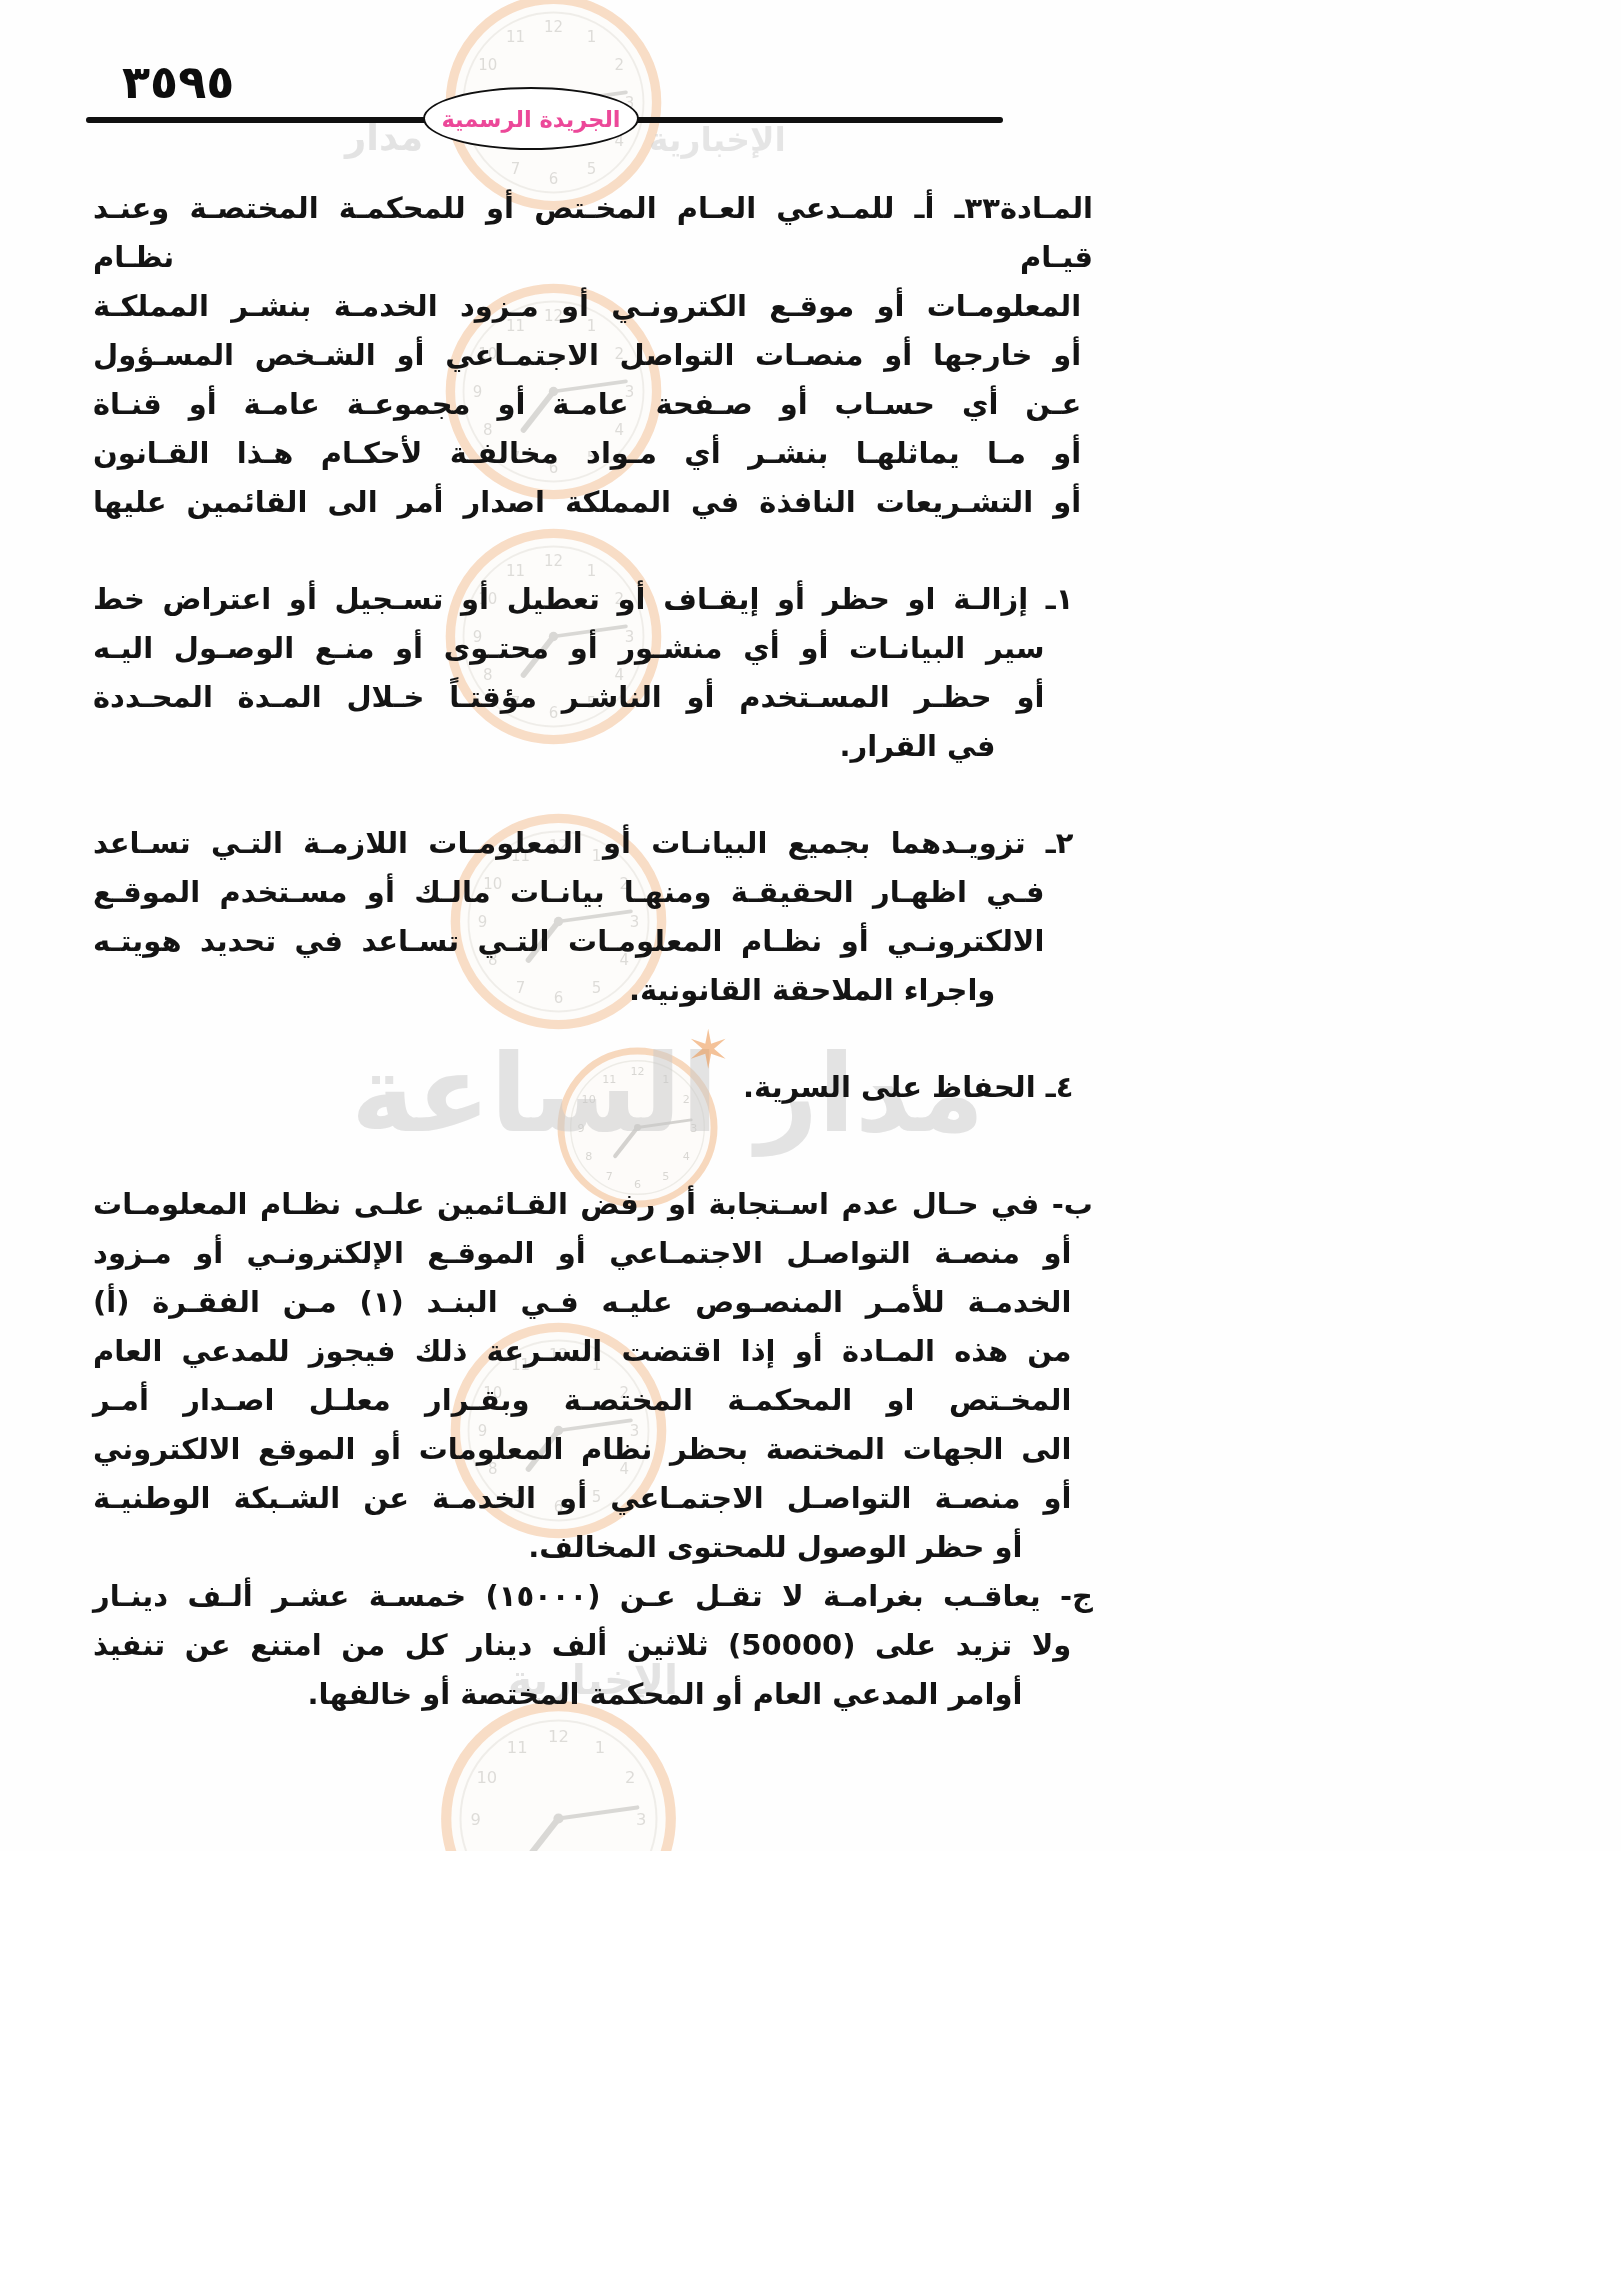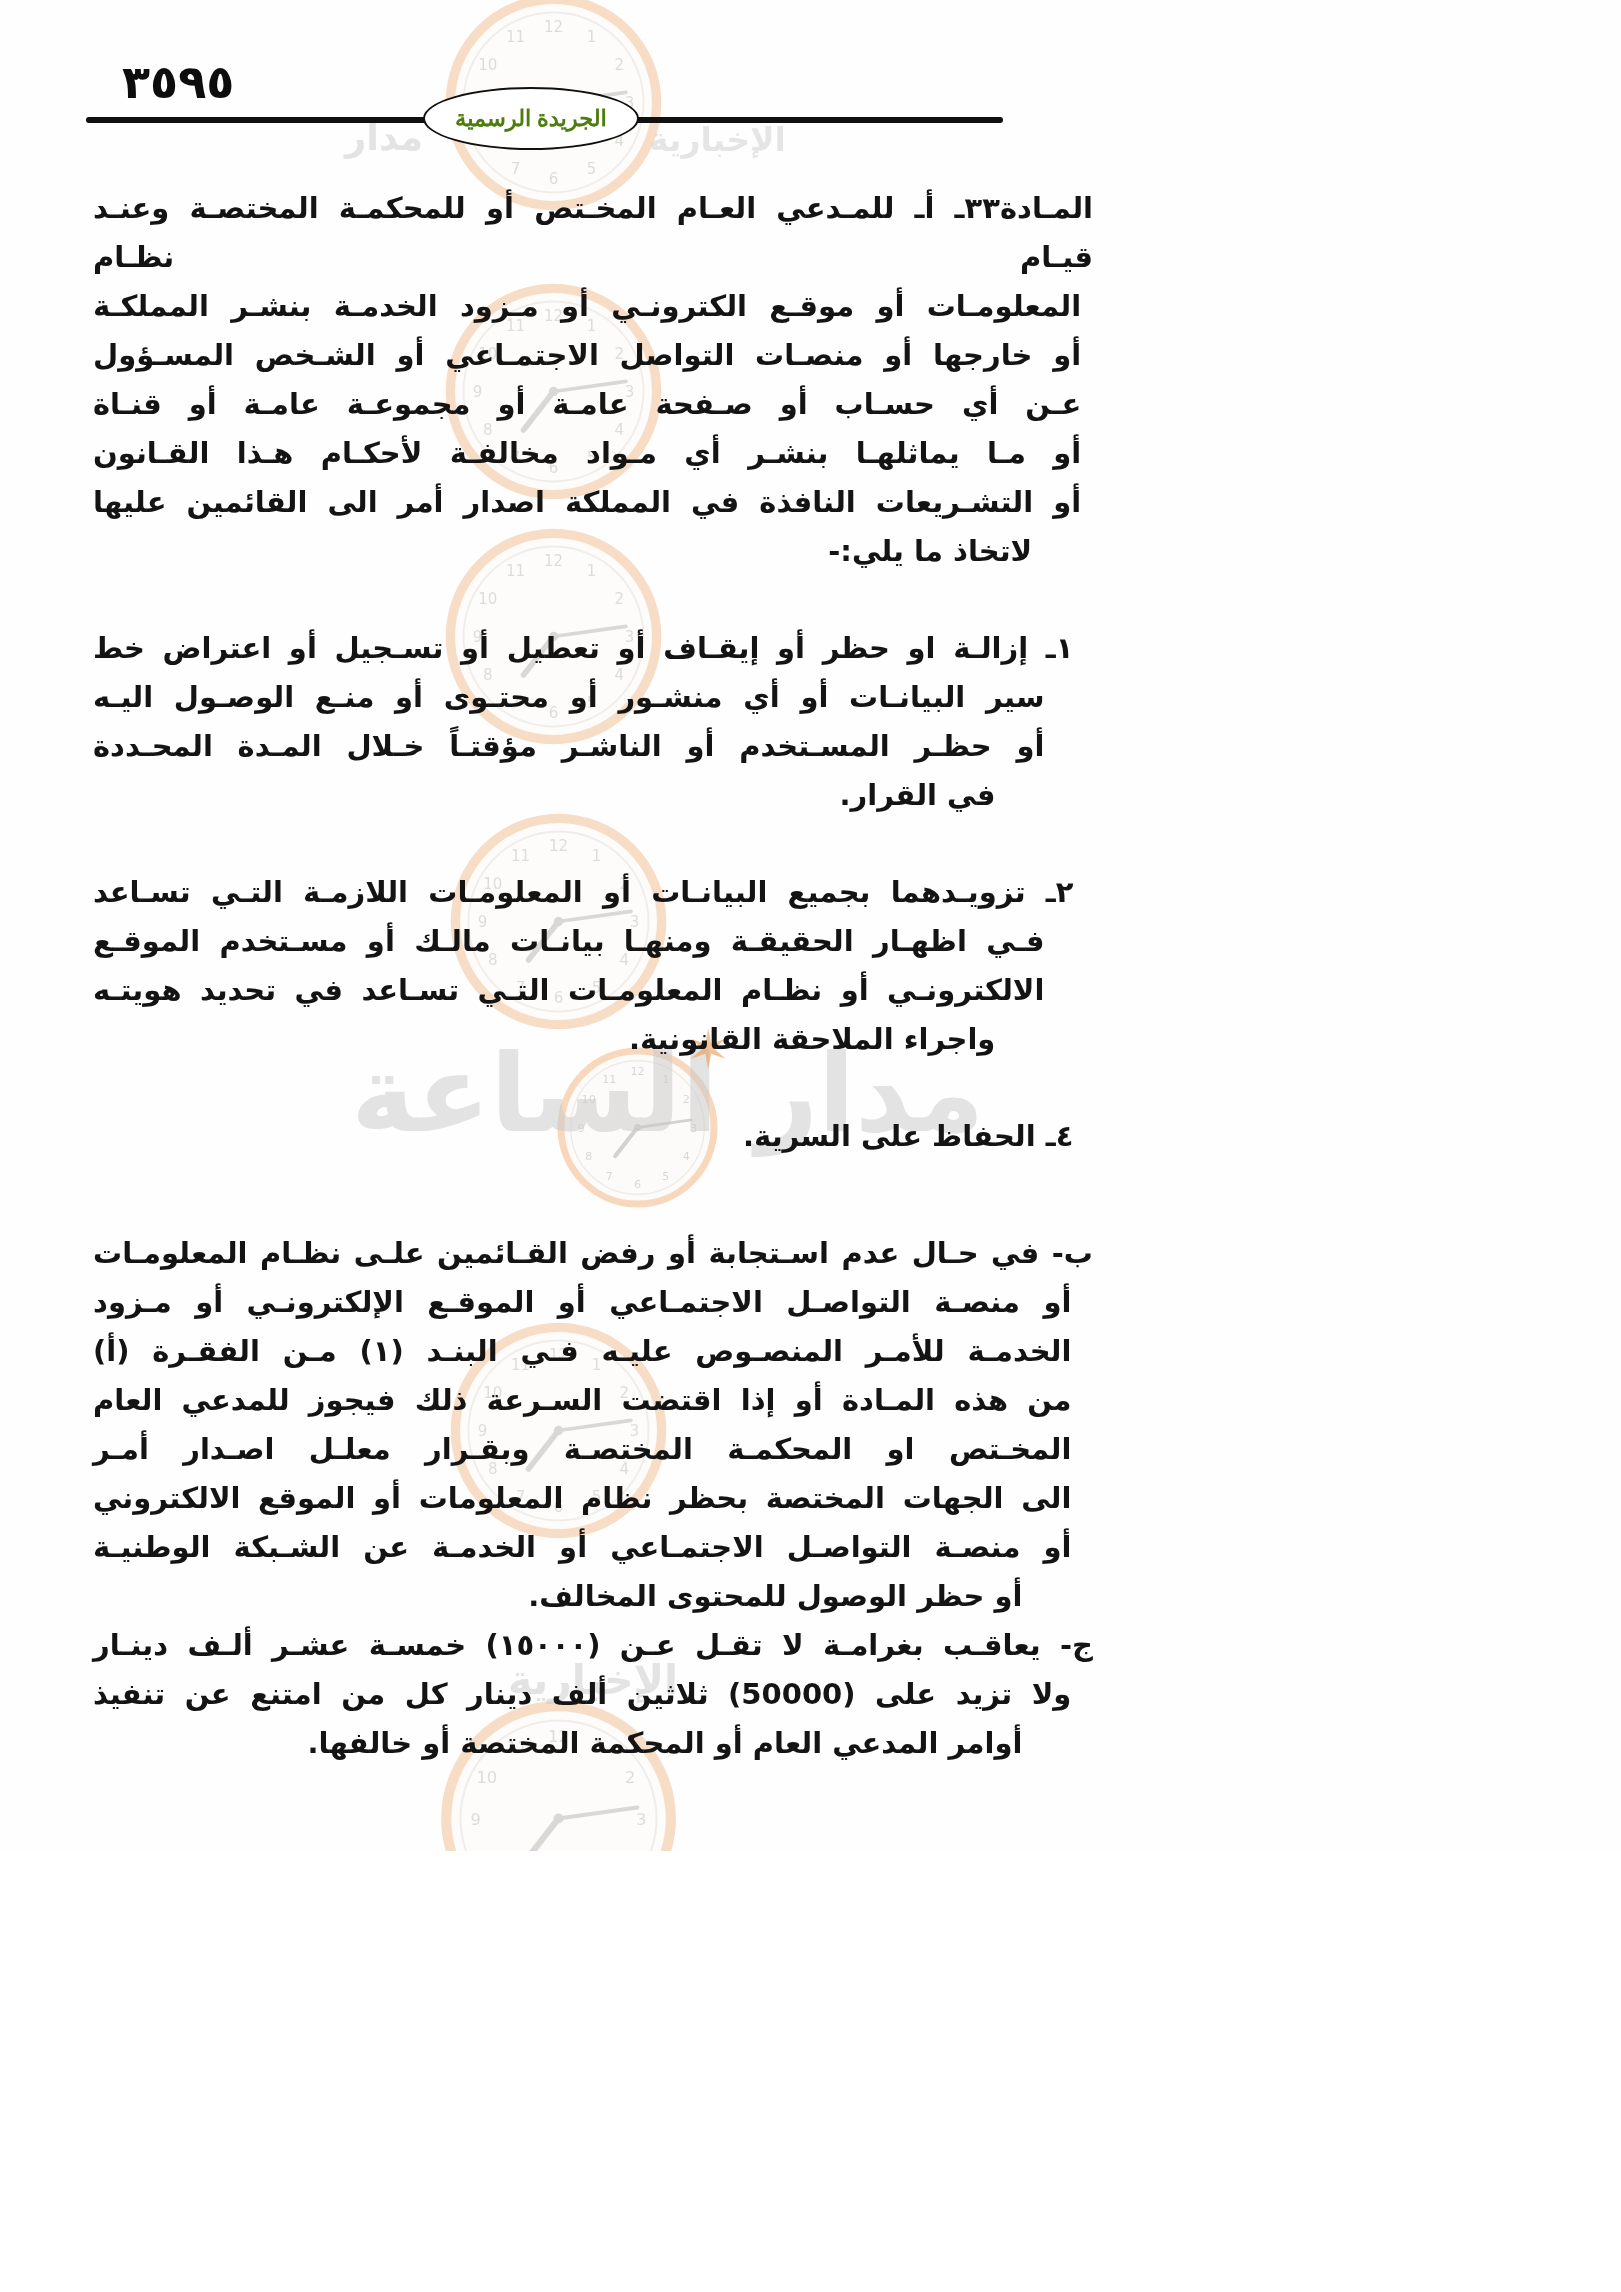--- a/index.html
+++ b/index.html
@@ -13,21 +13,21 @@
   .clock svg { display:block; width:100%; height:100%; }
 
   
   .page-number { position:absolute; top:55px; left:122px; z-index:2;
                  font-size:46px; font-weight:bold; color:#0d0d0d; letter-spacing:6.9px; direction:rtl; }
   .header-rule { position:absolute; top:117px; left:86px; width:917px; height:5.9px;
                  background:#101010; border-radius:2.9px; z-index:1; }
   .header-badge { position:absolute; top:87px; left:423px; width:216px; height:63px;
                   background:#ffffff; border:2.9px solid #101010; border-radius:50%;
                   display:flex; align-items:center; justify-content:center; z-index:2; }
-  .badge-text { font-size:22.5px; font-weight:bold; color:#4d7c0f; direction:rtl;font-family:Liberation Serif, serif; }
+  .badge-text { font-size:22.5px; font-weight:bold; color:#ec4899; direction:rtl; }
 
   
   .content { position:absolute; top:184px; left:93px; width:1000px; z-index:1;
              direction:rtl; font-size:29px; line-height:49px; font-weight:bold; color:#141414; }
   .para { --hang:11.8px; }
   .line { text-align:justify; text-align-last:justify; }
   .line:not(.first) { padding-right:var(--hang); }
   .line.last { text-align-last:right; }
   .line.last:not(.first) { padding-right:calc(var(--hang) + 49px); }
   .intro { --hang:11.8px; }
@@ -225,21 +225,20 @@
   </div>
 
   <div class="content">
     <div class="para intro">
         <div class="line first">المـادة٣٣ـ أـ للمـدعي العـام المخـتص أو للمحكمـة المختصـة وعنـد قيـام نظـام</div>
         <div class="line">المعلومـات أو موقـع الكترونـي أو مـزود الخدمـة بنشـر المملكـة</div>
         <div class="line">أو خارجها أو منصـات التواصل الاجتمـاعي أو الشـخص المسـؤول</div>
         <div class="line">عـن أي حسـاب أو صـفحة عامـة أو مجموعـة عامـة أو قنـاة</div>
         <div class="line">أو مـا يماثلهـا بنشـر أي مـواد مخالفـة لأحكـام هـذا القـانون</div>
         <div class="line">أو التشـريعات النافذة في المملكة اصدار أمر الى القائمين عليها</div>
-        <div class="line last">لاتخاذ ما يلي:-</div>
       </div>
     <div class="para item">
         <div class="line first">١ـ إزالـة او حظر أو إيقـاف أو تعطيل أو تسـجيل أو اعتراض خط</div>
         <div class="line">سير البيانـات أو أي منشـور أو محتـوى أو منـع الوصـول اليـه</div>
         <div class="line">أو حظـر المسـتخدم أو الناشـر مؤقتـاً خـلال المـدة المحـددة</div>
         <div class="line last">في القرار.</div>
       </div>
     <div class="para item">
         <div class="line first">٢ـ تزويـدهما بجميع البيانـات أو المعلومـات اللازمـة التـي تسـاعد</div>
         <div class="line">فـي اظهـار الحقيقـة ومنهـا بيانـات مالـك أو مسـتخدم الموقـع</div>

